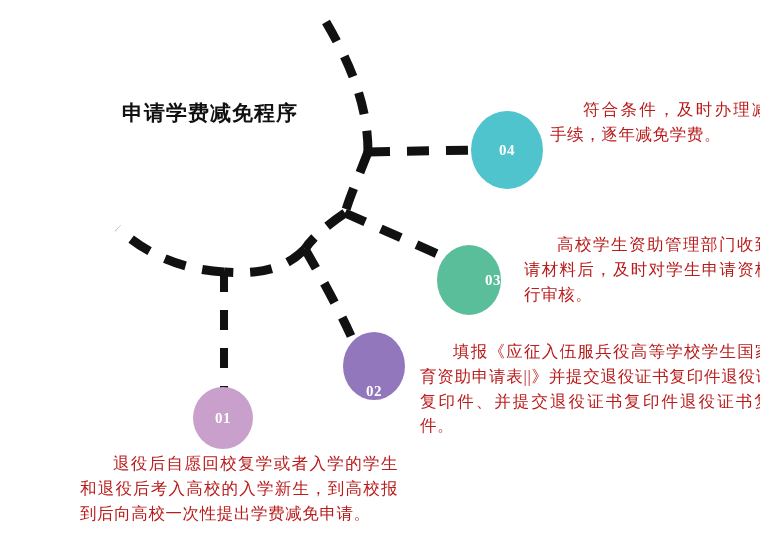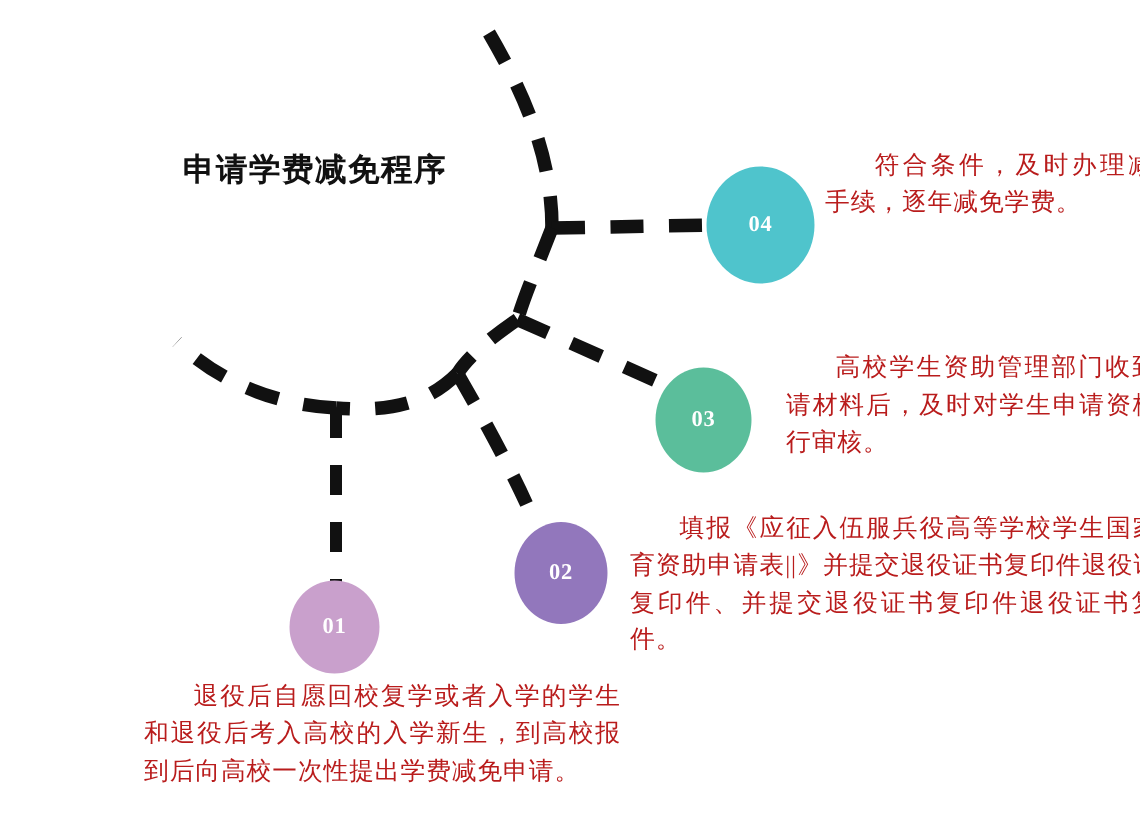--- a/index.html
+++ b/index.html
@@ -52,46 +52,48 @@
   }
   .node-04 {
     left: 433px; top: 111px;
     width: 72px; height: 78px;
     background: #4FC4CC;
   }
   .node-03 {
     left: 399px; top: 245px;
     width: 64px; height: 70px;
     background: #5BBE9B;
+    justify-content: flex-end;
   }
   .node-02 {
-    left: 305px; top: 348px;
+    left: 305px; top: 332px;
     width: 62px; height: 68px;
     background: #9277BC;
+    align-items: flex-end;
   }
   .node-01 {
     left: 155px; top: 387px;
     width: 60px; height: 62px;
     background: #C9A0CC;
     text-align: right;
   }
   .desc {
     position: absolute;
     font-family: "Liberation Serif", "DejaVu Serif", serif;
     font-size: 16.5px;
     line-height: 1.5;
     color: #b91c1c;
     text-indent: 2em;
     text-align: justify;
     letter-spacing: 0.6px;
   }
   .desc-04 { left: 512px; top: 98px;  width: 238px; }
   .desc-03 { left: 486px; top: 233px; width: 266px; }
   .desc-02 { left: 382px; top: 340px; width: 370px; }
-  .desc-01 { left: 58px;  top: 452px; width: 318px; text-indent: 2em; }
+  .desc-01 { left: 42px;  top: 452px; width: 318px; text-indent: 2em; }
 </style>
 </head>
 <body>
 
 <div id="canvas">
 
   <svg id="tree-svg" viewBox="0 0 760 546">
 
     <path d="M 288 22 C 316 70, 330 110, 330 152" fill="none" stroke="#111111" stroke-width="9" stroke-linecap="butt" stroke-dasharray="22 17"></path>
 

